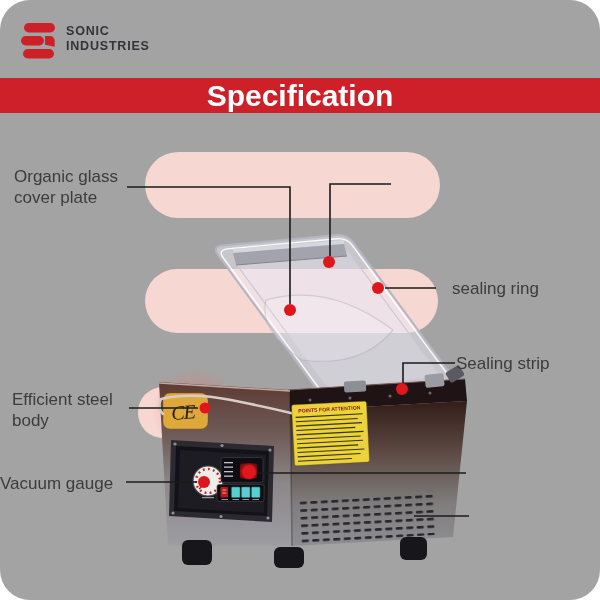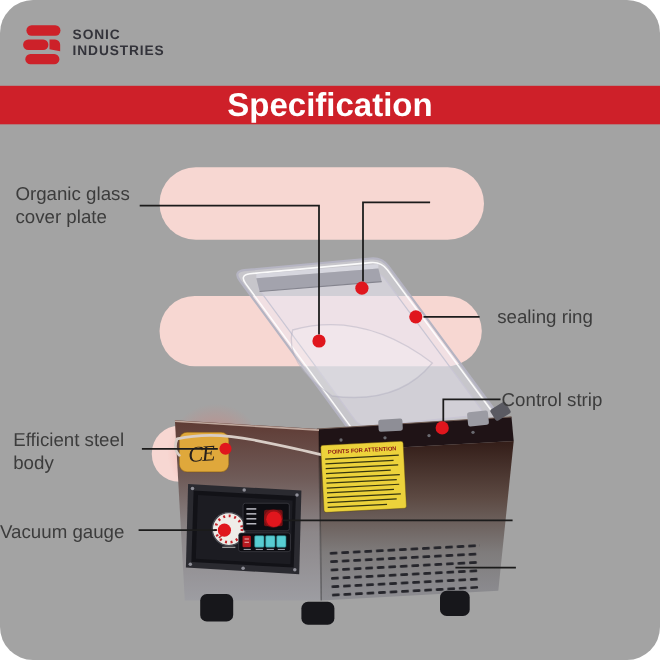--- a/index.html
+++ b/index.html
@@ -209,17 +209,17 @@
       <circle cx="378" cy="288" r="6"></circle>
       <circle cx="402" cy="389" r="6"></circle>
       <circle cx="205" cy="408" r="5.5"></circle>
       <circle cx="204" cy="482" r="6"></circle>
       <circle cx="249" cy="472" r="7"></circle>
     </g>
   </svg>
 
   <div class="lbl c lbl-cover">Organic glass cover plate</div>
   <div class="lbl lbl-ring">sealing ring</div>
-  <div class="lbl lbl-seal">Control strip</div>
+  <div class="lbl lbl-seal">Sealing strip</div>
   <div class="lbl c lbl-body">Efficient steel body</div>
   <div class="lbl c lbl-gauge">Vacuum gauge</div>
 
 </div>
 
 </body></html>

